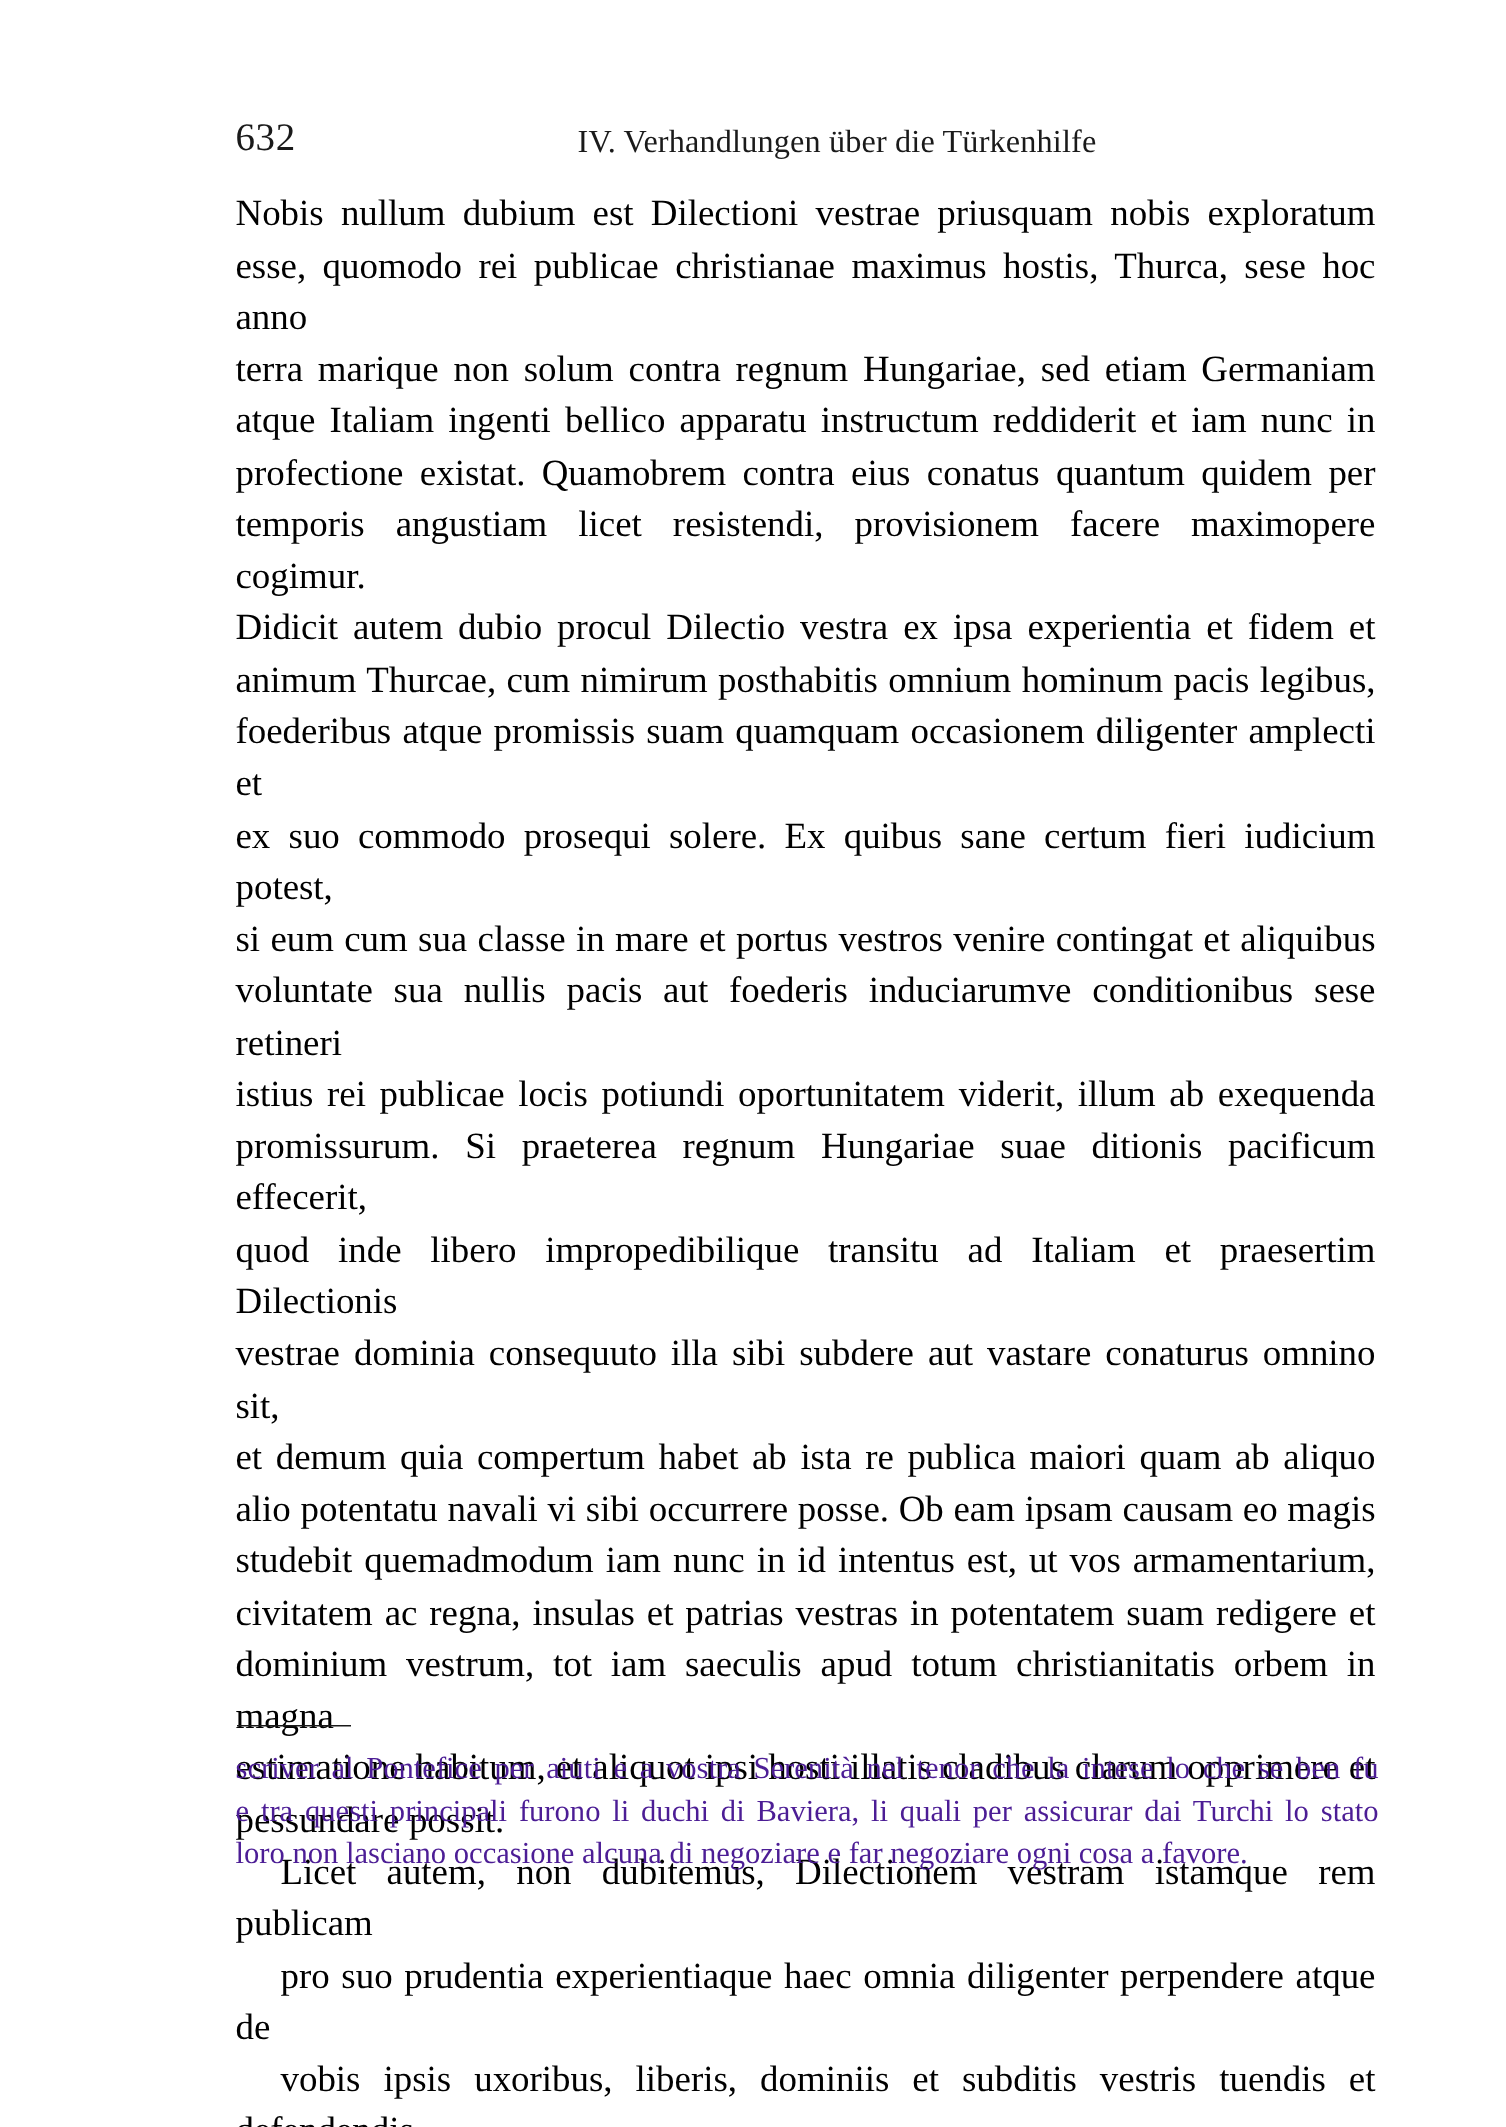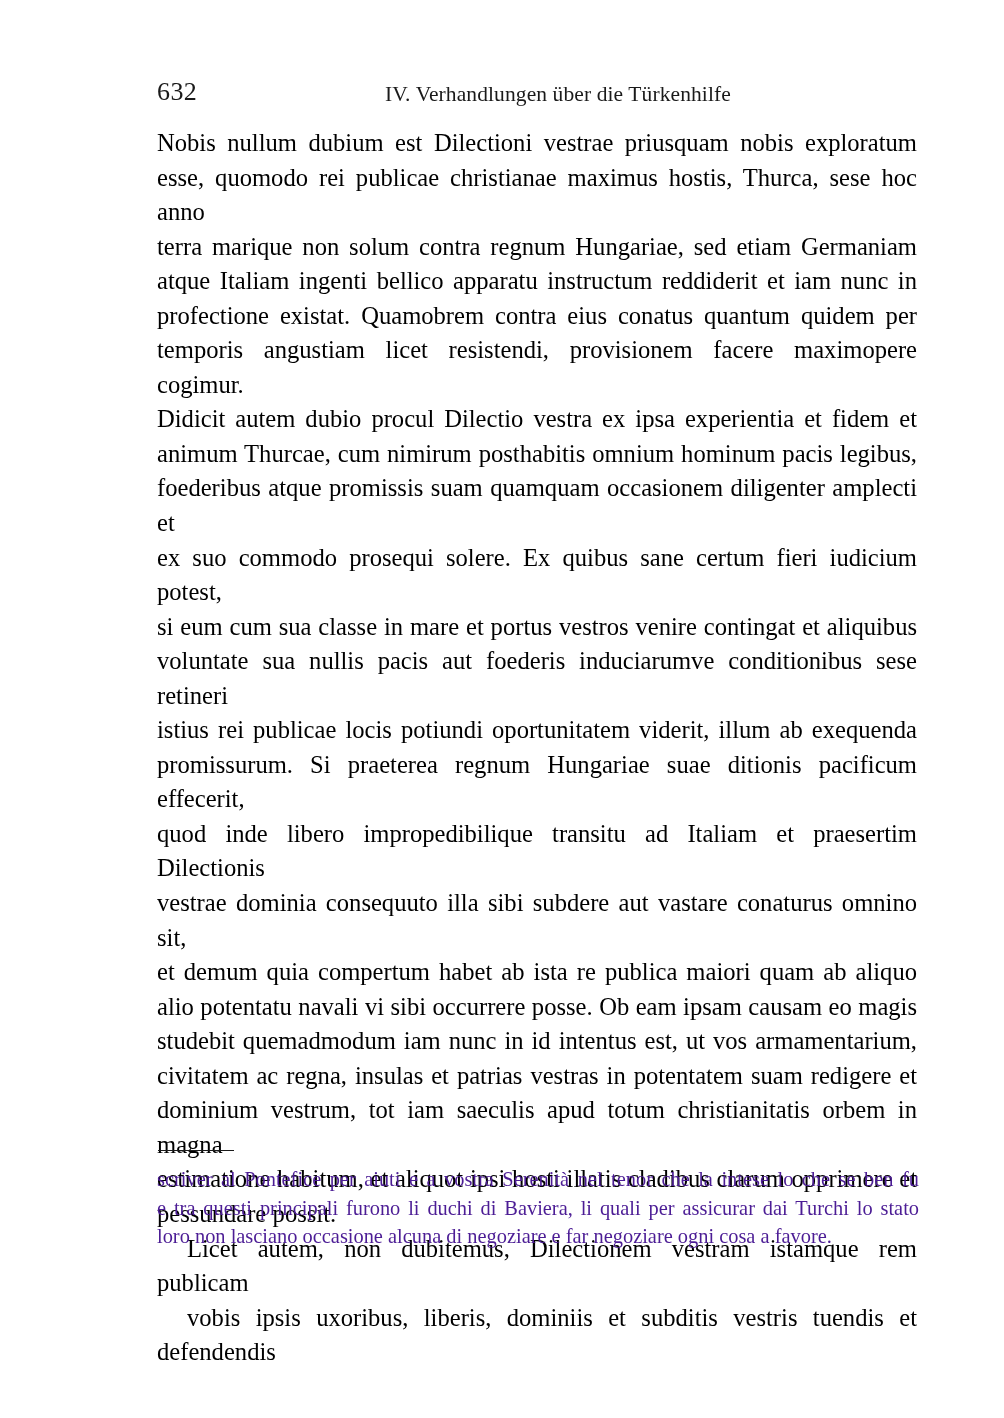--- a/index.html
+++ b/index.html
@@ -143,20 +143,21 @@
         <span class="para-line j">et demum quia compertum habet ab ista re publica maiori quam ab aliquo</span>
         <span class="para-line j">alio potentatu navali vi sibi occurrere posse. Ob eam ipsam causam eo magis</span>
         <span class="para-line j">studebit quemadmodum iam nunc in id intentus est, ut vos armamentarium,</span>
         <span class="para-line j">civitatem ac regna, insulas et patrias vestras in potentatem suam redigere et</span>
         <span class="para-line j">dominium vestrum, tot iam saeculis apud totum christianitatis orbem in magna</span>
         <span class="para-line j">estimatione habitum, et aliquot ipsi hosti illatis cladibus clarum opprimere et</span>
         <span class="para-line last">pessundare possit.</span>
       </div>
     <div class="para indent" id="para-2">
         <span class="para-line j" style="text-indent: 30px;">Licet autem, non dubitemus, Dilectionem vestram istamque rem publicam</span>
+        <span class="para-line j">pro suo prudentia experientiaque haec omnia diligenter perpendere atque de</span>
         <span class="para-line j">vobis ipsis uxoribus, liberis, dominiis et subditis vestris tuendis et defendendis</span>
       </div>
   </div>
 
   <div class="footnote-area">
     <div class="footnote-rule"></div>
     <div class="footnote-text" id="footnote">
         <span class="fn-line ">scriver al Pontefice per aiuti e a vostra Serenità nel tenor che la intese lo che se ben fu</span>
         <span class="fn-line ">e tra questi principali furono li duchi di Baviera, li quali per assicurar dai Turchi lo stato</span>
         <span class="fn-line last">loro non lasciano occasione alcuna di negoziare e far negoziare ogni cosa a favore.</span>

